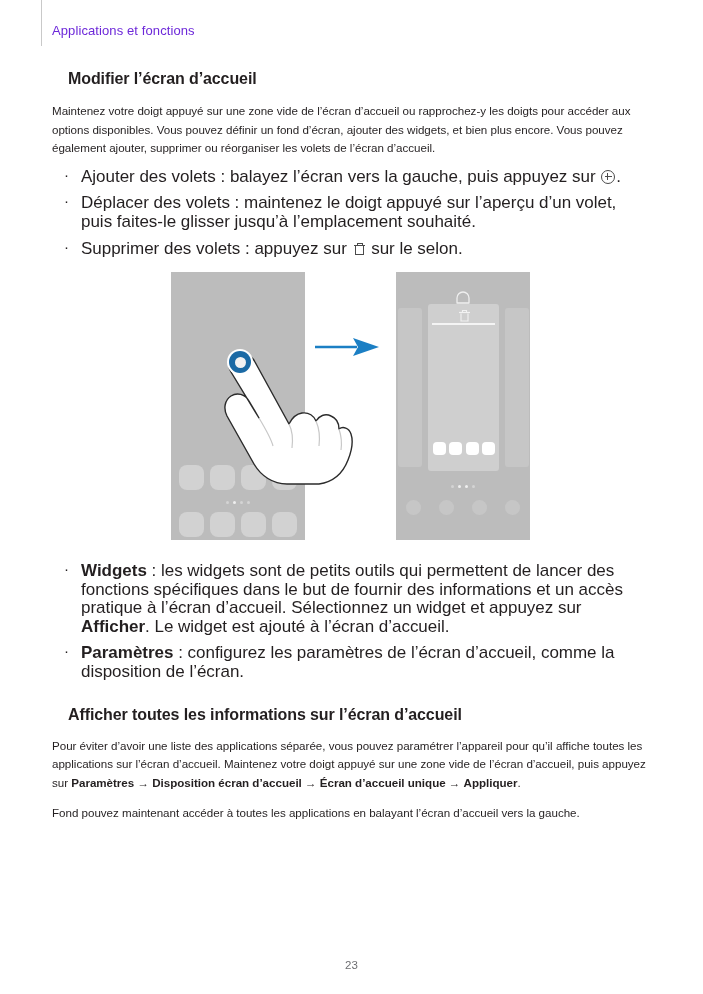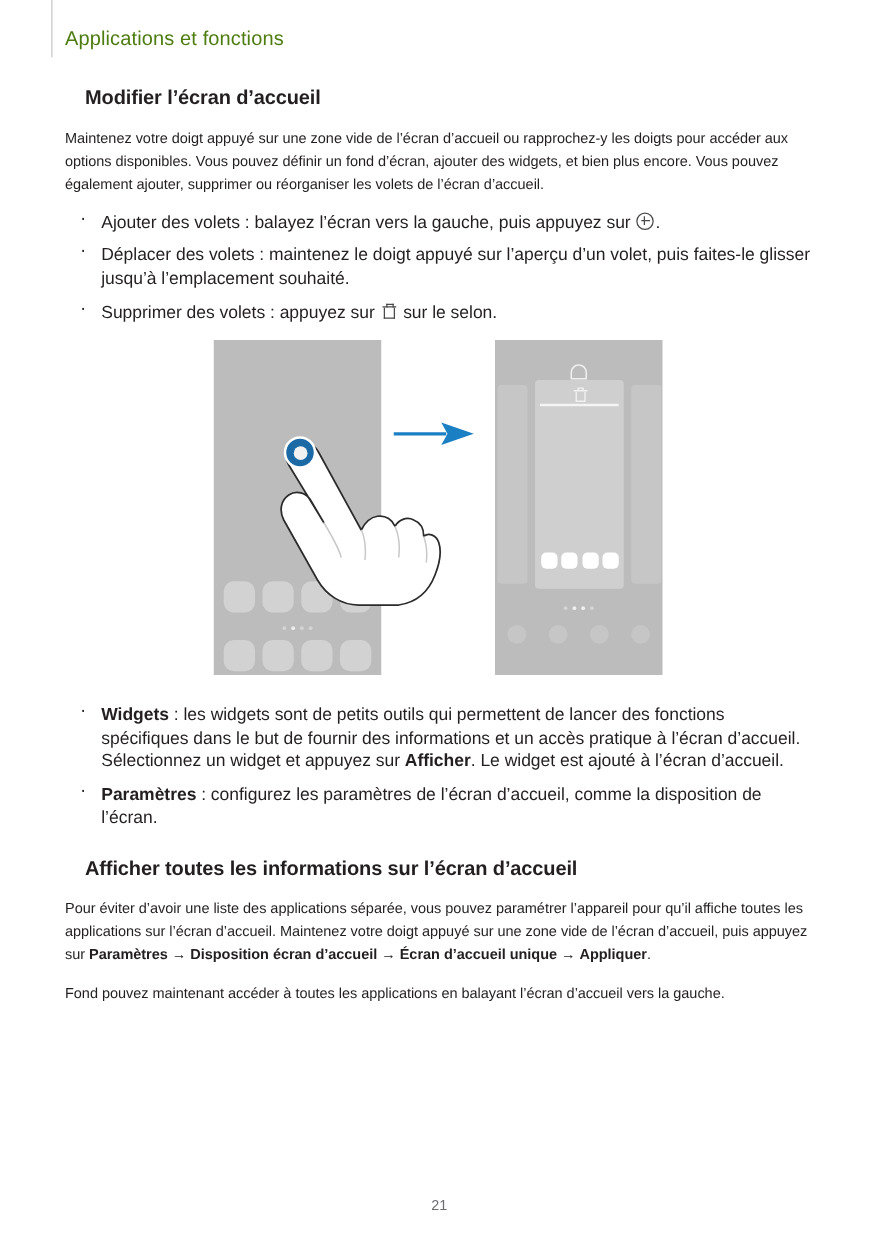--- a/index.html
+++ b/index.html
@@ -36,22 +36,22 @@
     left: 41px;
     top: 0;
     width: 1px;
     height: 46px;
     background: #c9c9c9;
   }
   .header-title {
     position: absolute;
     left: 52px;
     top: 23px;
-    font-size: 16px;
-    color: #4d7c0f;
+    font-size: 13px;
+    color: #6d28d9;
     letter-spacing: 0.1px;
     white-space: nowrap;
   }
 
   
   .content {
     position: absolute;
     left: 52px;
     top: 70px;
     width: 600px;
@@ -75,21 +75,21 @@
   }
 
   ul.bullets {
     list-style: none;
     margin: 4px 0 0 0;
     padding: 0;
   }
   ul.bullets li {
     position: relative;
     padding-left: 29px;
-    font-size: 14px;
+    font-size: 17px;
     line-height: 18.6px;
     margin-bottom: 8px;
     color: #231f20;
     letter-spacing: -0.02px;
   }
   ul.bullets li:before {
     content: "\00b7";
     position: absolute;
     left: 12px;
     top: -2px;
@@ -395,15 +395,15 @@
       </li>
     </ul>
 
     <h2 class="section-title" style="margin-top:24px;margin-bottom:13px;">Afficher toutes les informations sur l’écran d’accueil</h2>
 
     <p class="body-text"><span>Pour éviter d’avoir une liste des applications séparée, vous pouvez paramétrer l’appareil pour qu’il affiche toutes les applications sur l’écran d’accueil. Maintenez votre doigt appuyé sur une zone vide de l’écran d’accueil, puis appuyez sur </span><b>Paramètres</b><span> → </span><b>Disposition écran d’accueil</b><span> → </span><b>Écran d’accueil unique</b><span> → </span><b>Appliquer</b><span>.</span></p>
 
     <p class="body-text" style="margin-top:12px;">Fond pouvez maintenant accéder à toutes les applications en balayant l’écran d’accueil vers la gauche.</p>
   </div>
 
-  <div class="footer-page-number">21</div>
+  <div class="footer-page-number">23</div>
 
 </div>
 
 </body></html>

